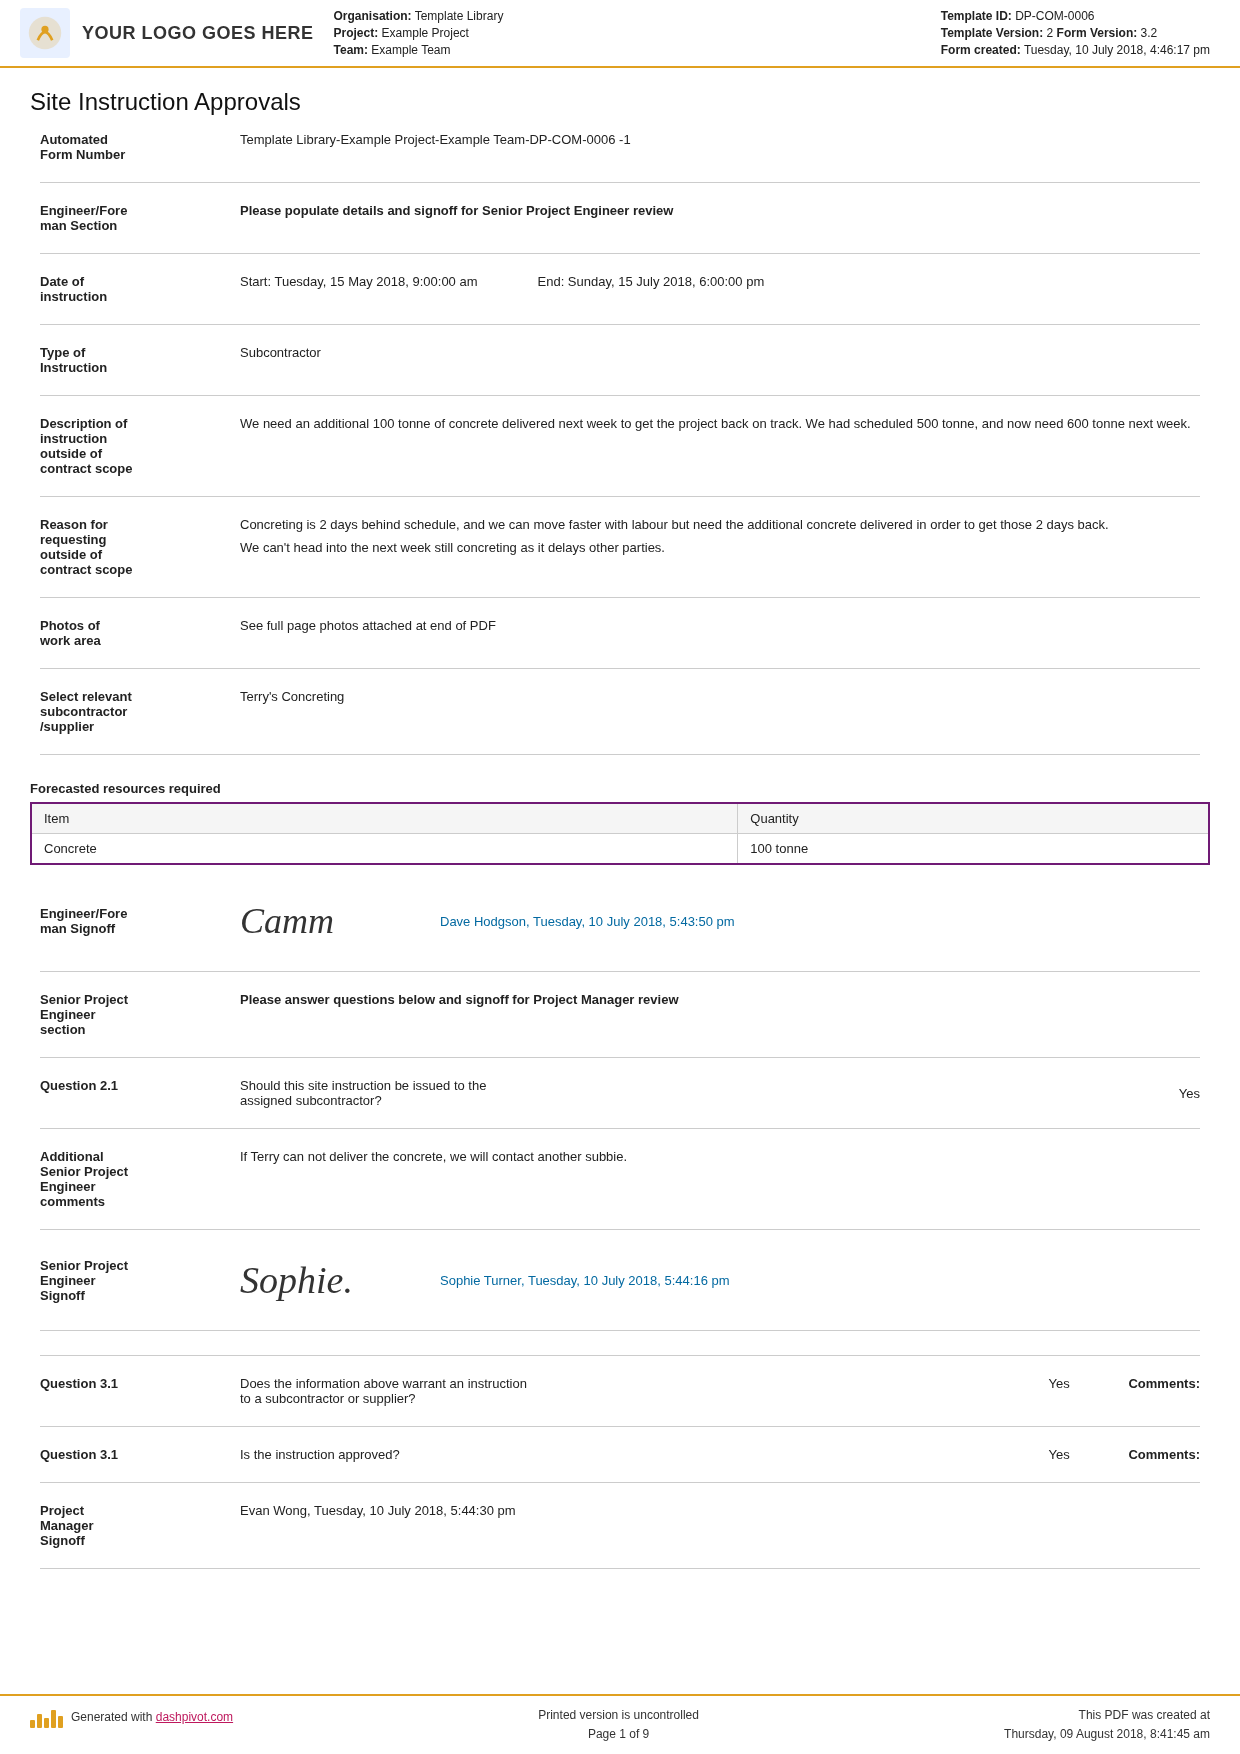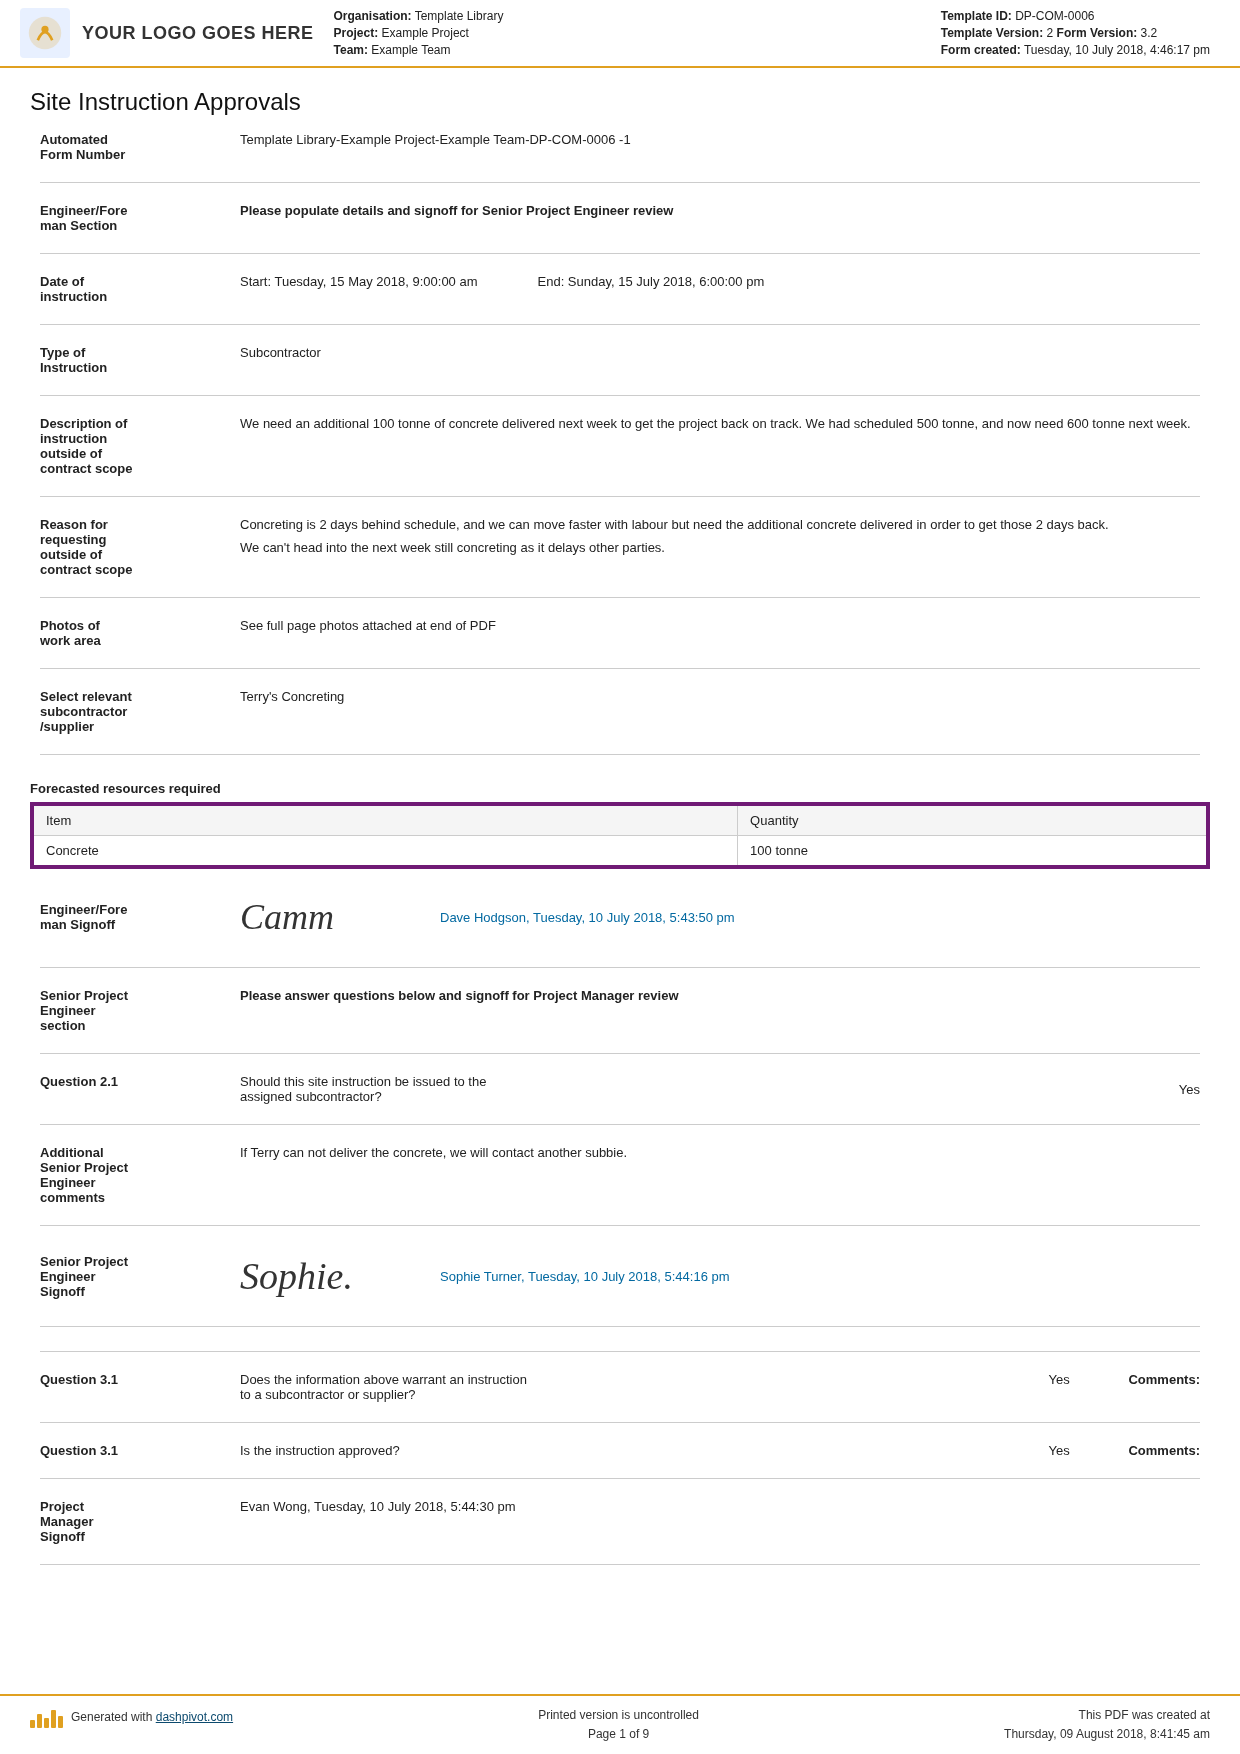--- a/index.html
+++ b/index.html
@@ -98,22 +98,22 @@
 
     
     .resources-label {
       font-weight: bold;
       font-size: 13px;
       margin: 14px 0 6px 0;
     }
     .resources-table {
       width: 100%;
       border-collapse: collapse;
-      border: 4px solid #701a75;
-      margin-bottom: 10px;
+      border: 2px solid #701a75;
+      margin-bottom: 18px;
     }
     .resources-table th {
       background: #f5f5f5;
       border: 1px solid #ccc;
       padding: 7px 12px;
       text-align: left;
       font-size: 13px;
       font-weight: normal;
     }
     .resources-table td {
@@ -170,21 +170,21 @@
       height: 22px;
     }
     .footer-bars span {
       display: inline-block;
       width: 5px;
       background: #e0a020;
       border-radius: 1px;
     }
     .footer-center { text-align: center; line-height: 1.6; }
     .footer-right { text-align: right; line-height: 1.6; }
-    .footer-link { color: #0c4a6e; text-decoration: underline; }
+    .footer-link { color: #be185d; text-decoration: underline; }
 
     .two-col-date {
       display: flex;
       gap: 60px;
     }
   </style>
 </head>
 <body>
 
 <div class="page">

